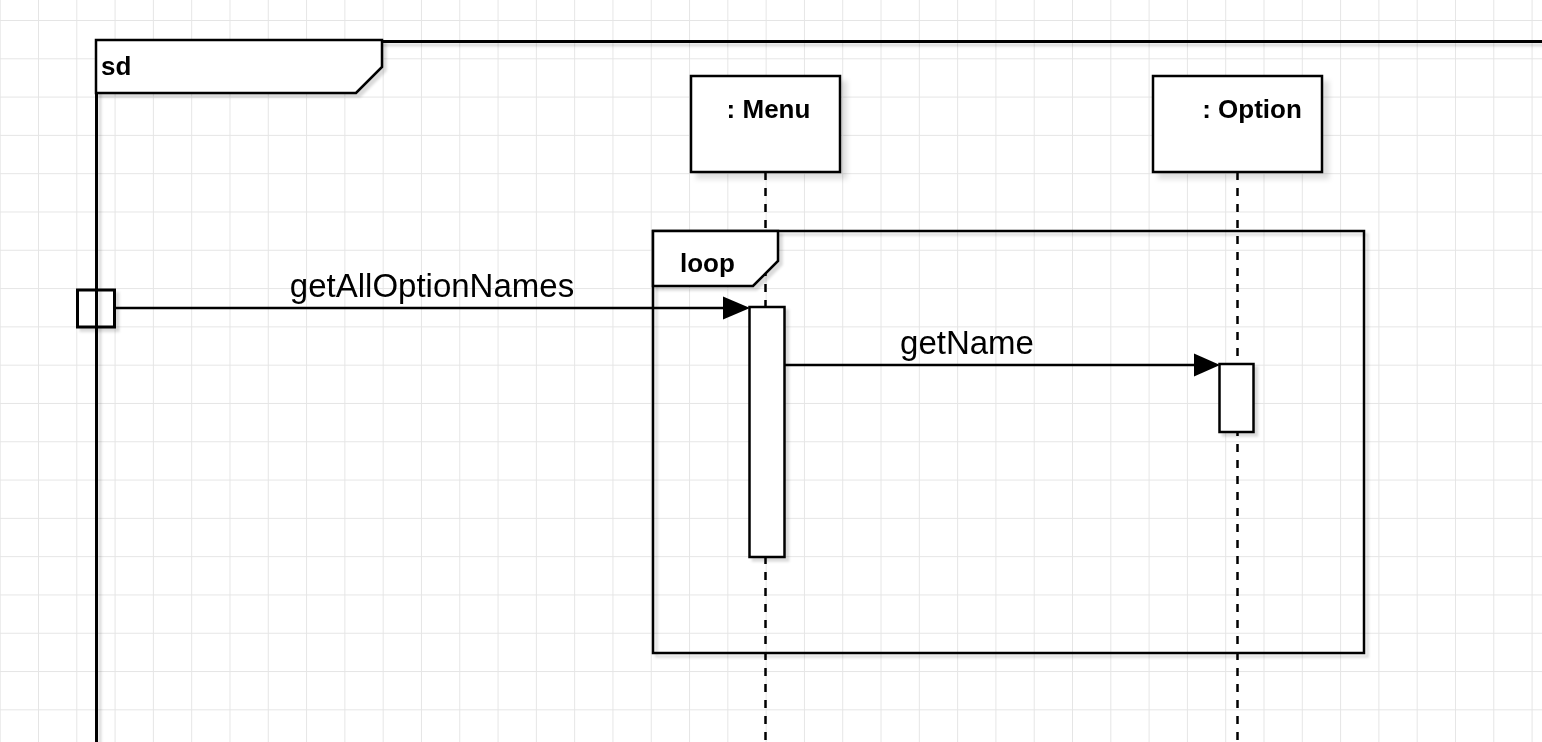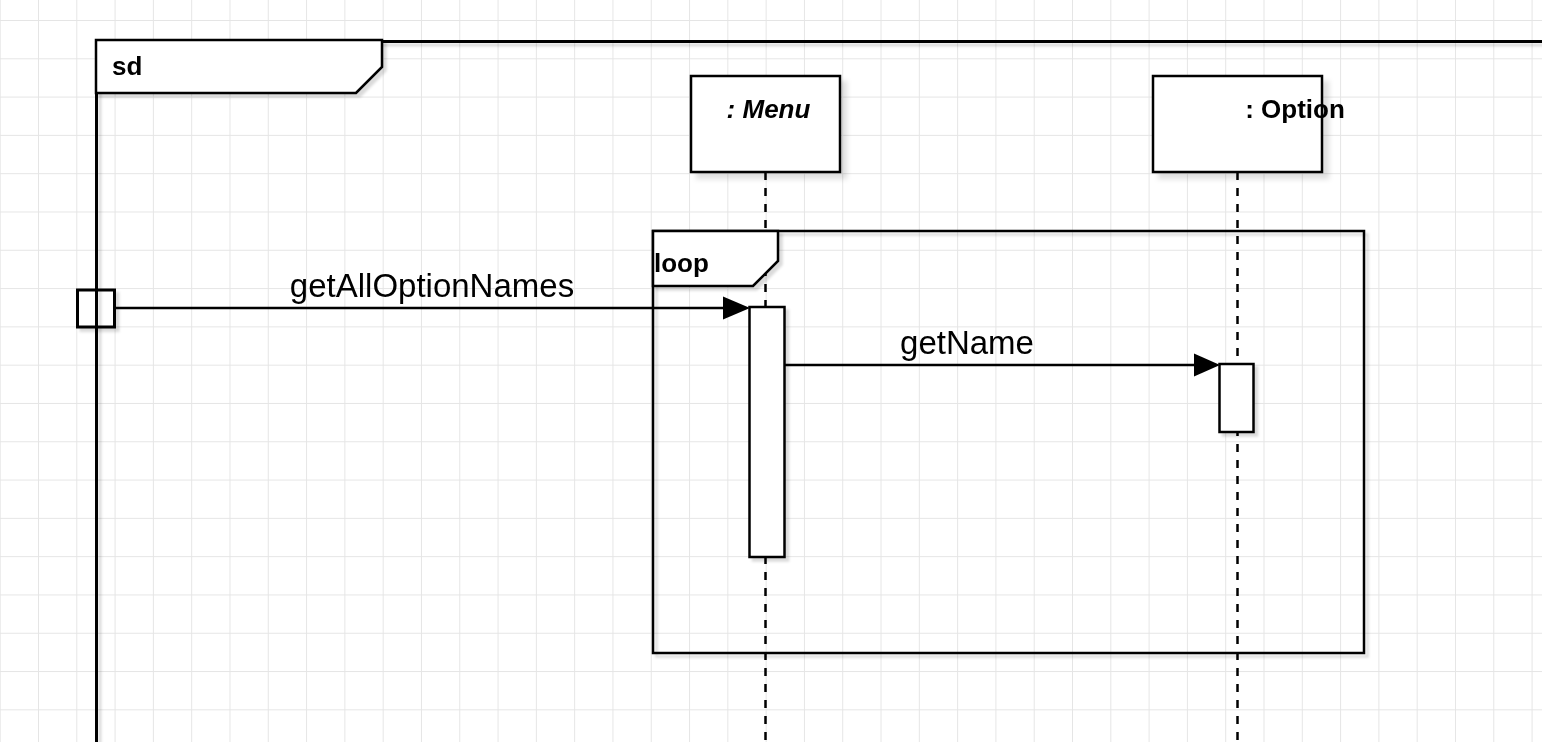--- a/index.html
+++ b/index.html
@@ -37,36 +37,36 @@
   .msg-line     { fill: none; stroke: var(--stroke); stroke-width: 2.5; }
   .arrowhead    { fill: var(--stroke); stroke: none; }
   .gate-box     { fill: var(--fill); stroke: var(--stroke); stroke-width: 3; }
 
   
   .label { position: absolute; color: var(--stroke); white-space: nowrap; }
 
   .frame-title-label {
     left: 96px; top: 40px; width: 286px; height: 53px;
     display: flex; align-items: center; gap: 17px;
-    padding-left: 16px; box-sizing: border-box;
+    padding-left: 5px; box-sizing: border-box;
     font-size: 26px;
   }
   .frame-title-label .kw { font-weight: bold; }
 
   .head-label {
     display: flex; align-items: center; justify-content: center;
     font-weight: bold; font-size: 26px;
   }
-  .head-label.menu   { left: 691px;  top: 76px; width: 155px; height: 66px; font-style: italic; }
-  .head-label.option { left: 1153px; top: 76px; width: 198px; height: 66px; padding-left: 43px; }
+  .head-label.menu   { left: 691px;  top: 76px; width: 155px; height: 66px; }
+  .head-label.option { left: 1153px; top: 76px; width: 198px; height: 66px; }
 
   .loop-label {
     left: 653px; top: 231px; height: 64px;
     display: flex; align-items: center;
-    padding-left: 1px;
+    padding-left: 27px;
     font-weight: bold; font-size: 26px;
   }
 
   .msg-label { font-size: 33px; line-height: 30px; transform: translateX(-50%); }
   .msg-label.m1 { left: 432px;  top: 271px; }
   .msg-label.m2 { left: 967px; top: 328px; }
 </style>
 </head>
 <body>
 

